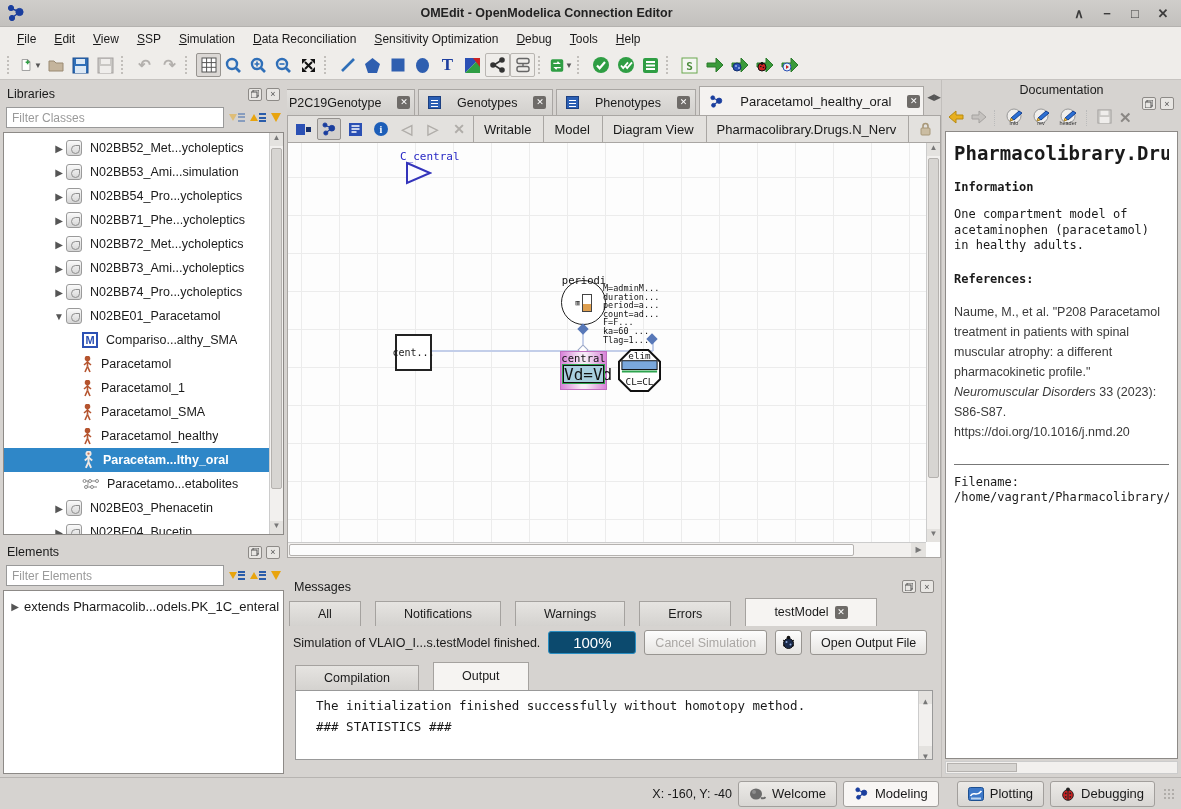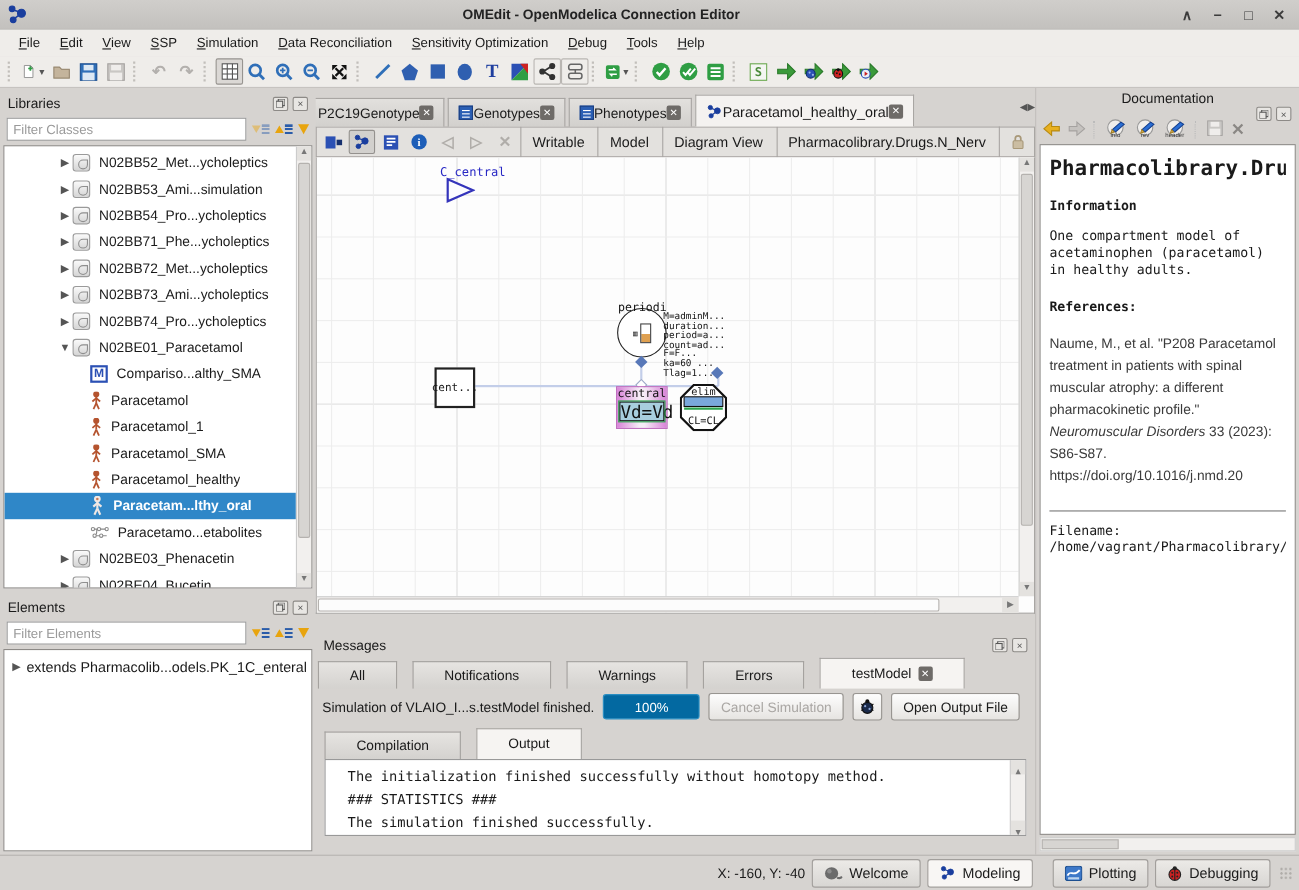--- a/index.html
+++ b/index.html
@@ -58,21 +58,21 @@
   .pkg-ico::after{content:"";position:absolute;left:4px;top:4px;width:7px;height:7px;border:1px solid #8f8f8f;border-radius:50% 0 50% 50%;}
   .m-ico{width:16px;height:16px;border:2px solid #2b50b4;background:#fff;color:#2b50b4;font-weight:bold;font-size:11px;display:flex;align-items:center;justify-content:center;flex:none;}
   .ico-svg{flex:none;display:flex;}
   .vsb{position:absolute;top:0;right:0;bottom:0;width:14px;background:#f2f0ee;border-left:1px solid #ccc;}
   .vsb .ar{position:absolute;left:0;right:0;height:13px;text-align:center;font-size:8px;color:#777;background:#e4e2df;}
   .vsb .ar.top{top:0;} .vsb .ar.bot{bottom:0;}
   .vsb .thumb{position:absolute;left:1px;right:1px;background:#d7d5d2;border:1px solid #b5b2af;border-radius:2px;}
 
   
   .tabbar{height:29px;display:flex;align-items:flex-end;position:relative;padding-right:14px;}
-  .tab{height:26px;display:flex;align-items:center;gap:0;padding:0 9px;background:linear-gradient(#e2e0dd,#d2d0cd);border:1px solid #a9a6a3;border-bottom:none;margin-right:3px;font-size:12.5px;white-space:nowrap;overflow:hidden;}
+  .tab{height:26px;display:flex;align-items:center;gap:16px;padding:0 9px;background:linear-gradient(#e2e0dd,#d2d0cd);border:1px solid #a9a6a3;border-bottom:none;margin-right:3px;font-size:12.5px;white-space:nowrap;overflow:hidden;}
   .tab.active{height:29px;background:#f4f2f0;font-size:13px;}
   .tab .doc-ico{width:13px;height:13px;background:#2b5fb4;border:1px solid #1c3f80;display:inline-block;flex:none;
      background-image:linear-gradient(#fff 0 0),linear-gradient(#fff 0 0),linear-gradient(#fff 0 0);
      background-size:7px 1px;background-repeat:no-repeat;background-position:2px 3px,2px 6px,2px 9px;}
   .closebox{width:13px;height:13px;background:#6e6b68;border-radius:2px;color:#fff;font-size:9px;line-height:13px;text-align:center;flex:none;}
   .tabscroll{position:absolute;right:0;top:6px;font-size:9px;color:#555;}
 
   
   .modelbar{height:28px;background:#e3e1de;border:1px solid #a9a6a3;display:flex;align-items:center;padding:0 3px;gap:2px;}
   .mb-btn{height:22px;min-width:24px;display:flex;align-items:center;justify-content:center;border:1px solid transparent;border-radius:2px;padding:0 2px;}
@@ -95,21 +95,21 @@
   .dia.open{background:#fff;border:1px solid #9aa6c6;}
   .capsule{width:10px;height:18px;border:1px solid #444;background:linear-gradient(#fff 0 55%,#dfa050 55% 100%);}
 
   
   .splitter{height:18px;}
   .messages{height:202px;display:flex;flex-direction:column;}
   .msg-tabs{display:flex;align-items:flex-end;height:28px;padding:0 2px;}
   .mtab{height:25px;display:flex;align-items:center;gap:6px;padding:0 28px;background:linear-gradient(#e6e4e1,#d4d2cf);border:1px solid #a5a29f;border-bottom:none;margin-right:14px;font-size:12.5px;justify-content:center;}
   .mtab.active{height:28px;background:#f6f4f2;}
   .simrow{height:34px;display:flex;align-items:center;gap:8px;padding:0 6px;font-size:12.5px;}
-  .progress{width:88px;height:23px;background:#0369a1;border:1px solid #2a8ec2;border-radius:3px;color:#fff;display:flex;align-items:center;justify-content:center;font-size:12px;}
+  .progress{width:88px;height:23px;background:#0c4a6e;border:1px solid #2a8ec2;border-radius:3px;color:#fff;display:flex;align-items:center;justify-content:center;font-size:15px;}
   .btn{height:25px;padding:0 10px;border:1px solid #989591;border-radius:3px;background:linear-gradient(#fdfdfd,#e6e4e1);display:flex;align-items:center;font-size:12.5px;}
   .btn.disabled{color:#aaa7a4;}
   .btn.icon-only{width:27px;justify-content:center;padding:0;}
   .subtabs{display:flex;align-items:flex-end;height:30px;padding:0 8px;}
   .output{background:#fff;border:1px solid #999;margin:0 8px;height:70px;font-family:"DejaVu Sans Mono",monospace;font-size:12.5px;padding:4px 4px 0 20px;position:relative;line-height:21px;}
   .oline{white-space:nowrap;overflow:hidden;position:relative;}
 
   
   .doc-tools{display:flex;gap:7px;padding:3px 6px;align-items:center;height:26px;}
   .doc-content{flex:1;background:#fff;border:1px solid #8d8a87;margin:0 3px;padding:9px 8px;overflow:hidden;font-family:"DejaVu Sans Mono",monospace;font-size:12px;line-height:1.3;}
@@ -775,21 +775,20 @@
         <div class="mtab">
             <span>Compilation</span>
           </div>
         <div class="mtab active">
             <span>Output</span>
           </div>
       </div>
       <div class="output">
         <div class="oline"><span>The initialization finished successfully without homotopy method.</span></div>
         <div class="oline"><span>### STATISTICS ###</span></div>
-        <div class="oline"><span>The simulation finished successfully.</span></div>
         <div class="vsb">
           <div class="ar top">▲</div>
           <div class="ar bot">▼</div>
         </div>
       </div>
     </div>
   </div>
 
   <div class="rightcol">
     <div class="panel-header" style="margin-top:3px;flex-direction:column;">

